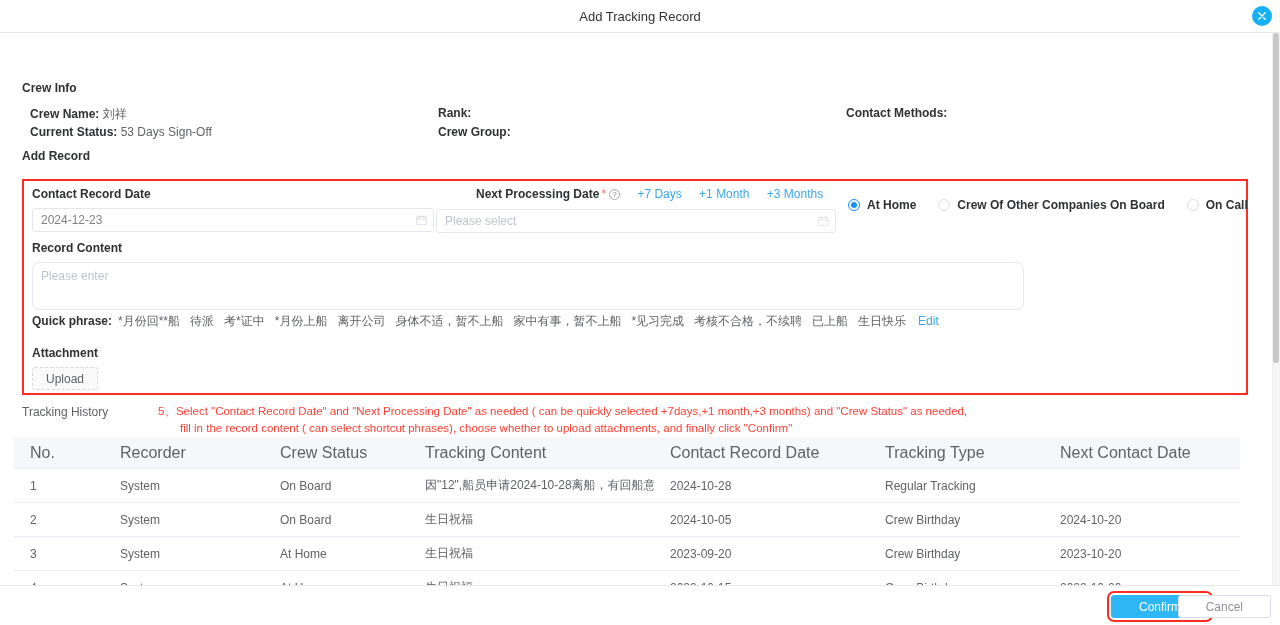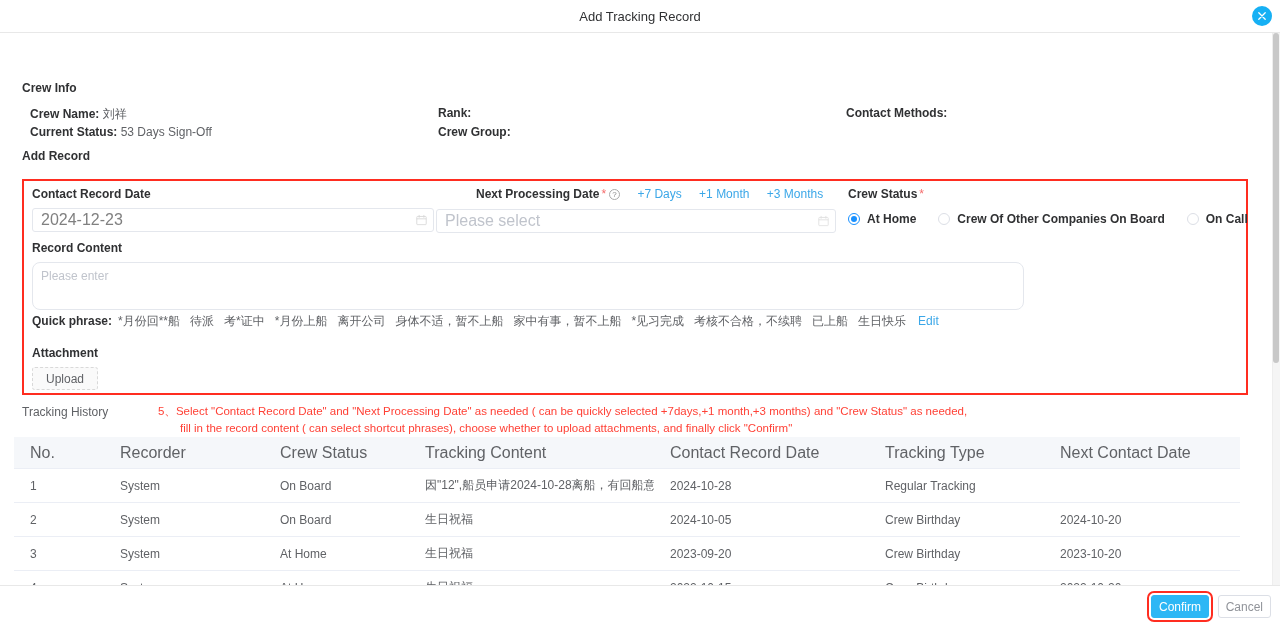--- a/index.html
+++ b/index.html
@@ -88,21 +88,21 @@
   }
 
   .quick-link { color: #3ba7e8; font-size: 12px; margin-left: 14px; cursor: pointer; }
 
   .fld { position: absolute; }
 
   .input-box {
     position: relative;
     height: 24px; border: 1px solid #e4e7ed; border-radius: 3px;
     background: #fff; display: flex; align-items: center;
-    padding: 0 24px 0 8px; font-size: 16px; color: #606266;
+    padding: 0 24px 0 8px; font-size: 12px; color: #606266;
   }
   .input-box.disabled { background: #fff; color: #808080; }
   .input-box .ph { color: #c0c4cc; }
   .cal-icon {
     position: absolute; right: 6px; top: 50%; transform: translateY(-50%);
     width: 11px; height: 11px; opacity: .55;
   }
 
   .radio-row { display: flex; align-items: center; gap: 0px; }
   .radio-item { display: flex; align-items: center; margin-right: 22px; cursor: pointer; }
@@ -162,21 +162,21 @@
   .c4 { width: 215px; }
   .c5 { width: 175px; }
   .c6 { width: 190px; }
 
   
   .dlg-footer {
     position: absolute; left: 0; bottom: 0; width: 1280px; height: 40px;
     border-top: 1px solid #e8e8e8; background: #fff;
   }
   .btn {
-    position: absolute; top: 9px; height: 23px; padding: 0 7px;
+    position: absolute; top: 9px; height: 23px; padding: 0 27px;
     border-radius: 3px; font-size: 12px; cursor: pointer;
     display: flex; align-items: center; justify-content: center;
   }
   .btn-confirm {
     right: 71px; background: #2db7f5; border: 1px solid #2db7f5; color: #fff;
     outline: 2px solid #ff2d20; outline-offset: 2px;
   }
   .btn-cancel {
     right: 9px; background: #fff; border: 1px solid #dcdfe6; color: #909399;
   }
@@ -257,23 +257,20 @@
           <span class="ph">Please select</span>
           <svg class="cal-icon" viewBox="0 0 14 14">
             <rect x="1" y="2.5" width="12" height="10.5" rx="1" fill="none" stroke="#c5c5c5" stroke-width="1.1"></rect>
             <path d="M1 5.5 H13" stroke="#c5c5c5" stroke-width="1.1"></path>
             <path d="M4 1 V3.6 M10 1 V3.6" stroke="#c5c5c5" stroke-width="1.1" stroke-linecap="round"></path>
           </svg>
         </div>
       </div>
 
       <div class="fld" style="left:824px; top:6px; width:396px;">
-        <div style="white-space:nowrap;">
-          <span class="field-label">Crew Status</span><span class="req-star">*</span>
-        </div>
         <div class="radio-row" style="margin-top:11px;">
           <div class="radio-item checked">
             <span class="radio-circle"></span>
             <span class="radio-label">At Home</span>
           </div>
           <div class="radio-item">
             <span class="radio-circle"></span>
             <span class="radio-label">Crew Of Other Companies On Board</span>
           </div>
           <div class="radio-item">

